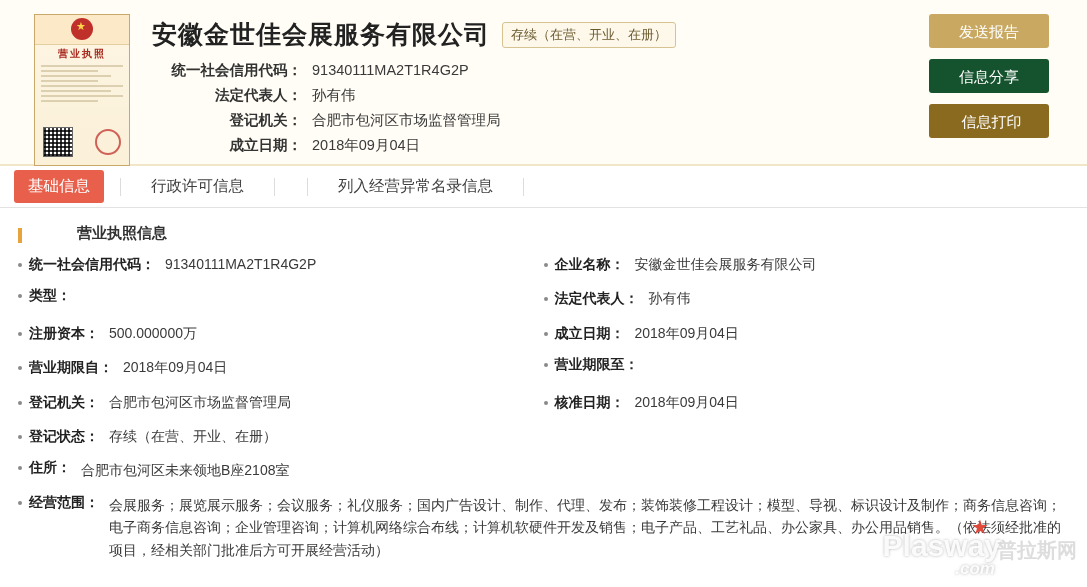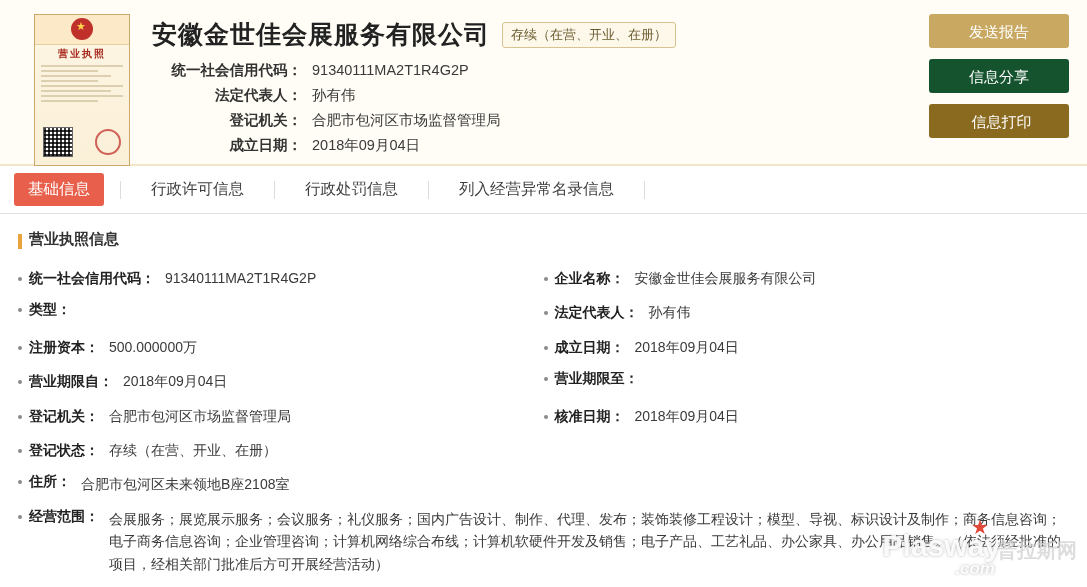--- a/index.html
+++ b/index.html
@@ -147,39 +147,39 @@
   }
 
   .hdr-actions {
     position: absolute;
     right: 18px;
     top: 14px;
     width: 140px;
   }
   .act-btn {
     display: block;
-    width: 140px;
+    width: 120px;
     height: 34px;
     line-height: 34px;
     text-align: center;
     color: #fff;
     font-size: 15px;
     border-radius: 3px;
     margin-bottom: 11px;
     cursor: pointer;
     border: none;
     font-family: "Liberation Sans", sans-serif;
   }
   .act-1 { background: #c9a961; }
   .act-2 { background: #14532d; }
   .act-3 { background: #8a6a1f; padding-left: 11px; }
 
   
   .tabs {
-    height: 48px;
+    height: 42px;
     border-bottom: 1px solid #e2e2e2;
     display: flex;
     align-items: center;
     padding-left: 14px;
     background: #fff;
   }
   .tab {
     font-size: 15.5px;
     color: #3f3f3f;
     padding: 6px 14px;
@@ -202,21 +202,22 @@
   
   .section {
     padding: 16px 18px 0 18px;
   }
   .section-title {
     font-size: 15px;
     color: #333;
     font-weight: bold;
     display: flex;
     align-items: flex-end;
-    margin-bottom: 12px;
+    margin-bottom: 4px;
+    gap: 48px;
   }
   .section-title .bar {
     width: 4px;
     height: 15px;
     background: #e8a33d;
     margin-right: 7px;
     display: inline-block;
   }
 
   .info-grid {
@@ -356,21 +357,20 @@
       <button class="act-btn act-2">信息分享</button>
       <button class="act-btn act-3">信息打印</button>
     </div>
   </div>
 
   <div class="tabs">
     <div class="tab active">基础信息</div>
     <div class="tab-sep"></div>
     <div class="tab">行政许可信息</div>
     <div class="tab-sep"></div>
-    <div class="tab">行政处罚信息</div>
     <div class="tab-sep"></div>
     <div class="tab">列入经营异常名录信息</div>
     <div class="tab-sep"></div>
   </div>
 
   <div class="section">
     <div class="section-title">
       <span class="bar"></span>
       <span>营业执照信息</span>
     </div>

